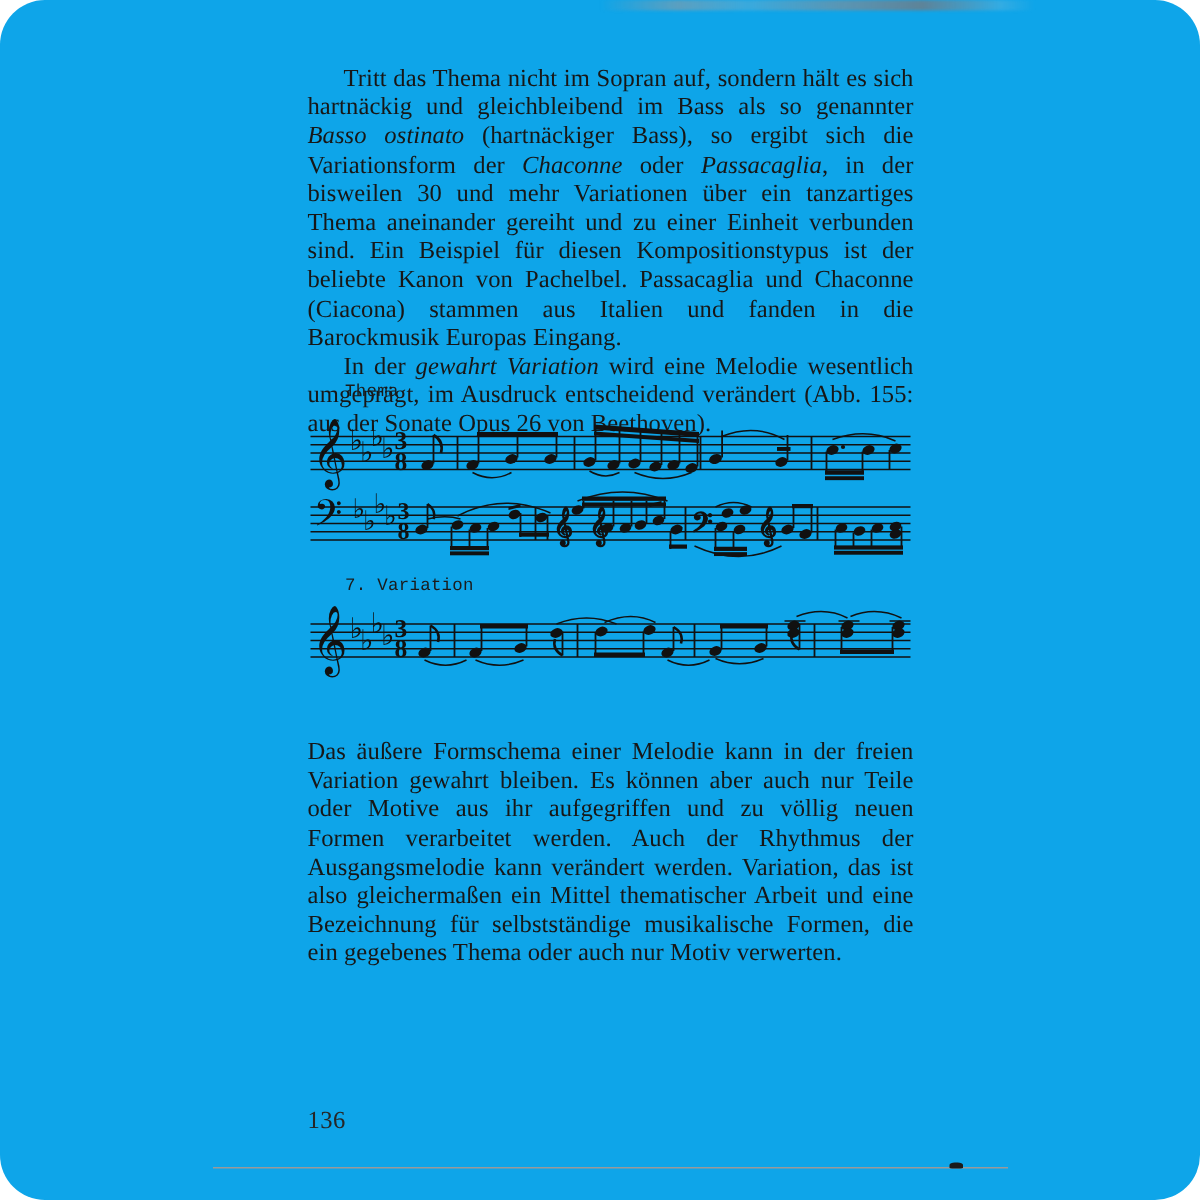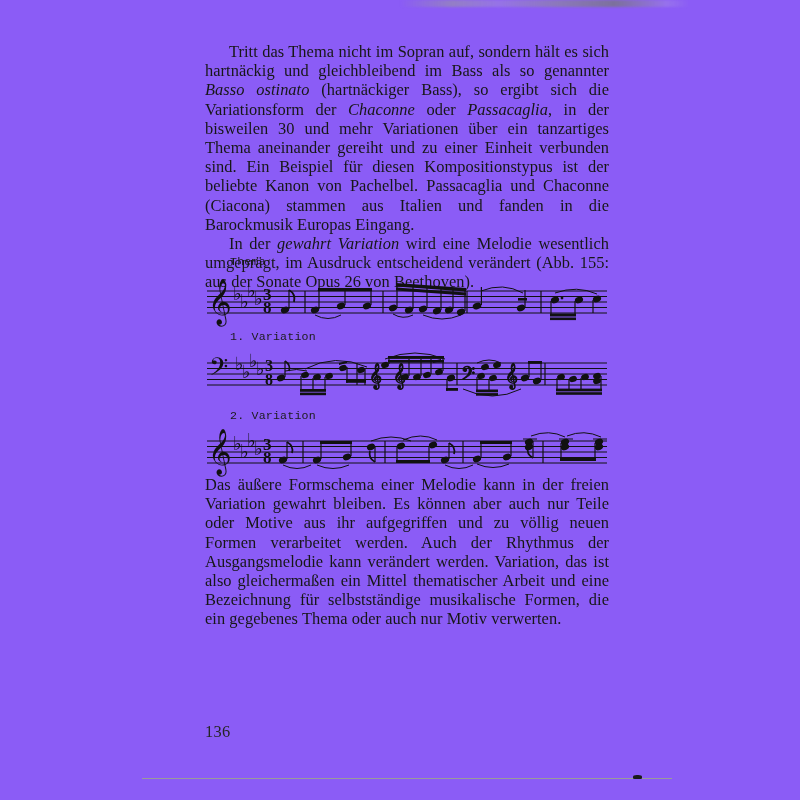--- a/index.html
+++ b/index.html
@@ -10,21 +10,22 @@
     font-family:"Liberation Serif", serif;
     color:#111;
     position:relative;
     overflow:hidden;
     -webkit-font-smoothing:antialiased;
   }
 
   
   #page-scan{
     position:absolute;inset:0;
-    background:#8b5cf6;
+    background:#0ea5e9;
+    border-radius:30px;
   }
 
   
   .scan-smudge{
     position:absolute;
     top:0;left:400px;width:290px;height:7px;
     background:linear-gradient(90deg,
         rgba(170,170,170,0) 0%,
         rgba(155,155,158,.55) 18%,
         rgba(185,185,188,.25) 34%,
@@ -83,27 +84,27 @@
   .figure-caption{
     font-family:"Liberation Sans", sans-serif;
     font-size:11.6px;
     color:#1b1b1b;
     letter-spacing:.2px;
   }
 
   
   .text-column-lower{
     position:absolute;
-    left:205px;top:475px;width:404px;
+    left:205px;top:491px;width:404px;
   }
 
   
   .folio{
     position:absolute;
-    left:205px;top:722px;
+    left:205px;top:737px;
     font-family:"Liberation Serif", serif;
     font-size:16.4px;
     color:#262626;
     letter-spacing:.3px;
     text-align:right;
   }
 
   svg{display:block;overflow:visible;}
 </style>
 </head>
@@ -208,21 +209,20 @@
           <line x1="346" y1="33" x2="346" y2="48" stroke-width="1.2"></line>
           <line x1="370" y1="33" x2="370" y2="46" stroke-width="1.2"></line>
           <line x1="388" y1="32" x2="388" y2="45" stroke-width="1.2"></line>
           <rect x="345" y="45.5" width="26" height="3" stroke="none"></rect>
           <rect x="345" y="49.5" width="26" height="2.6" stroke="none"></rect>
           <path d="M350 25 q22 -8 42 1" fill="none" stroke-width="1"></path>
         </g>
       </svg>
     </div>
 
-    <div class="staff-label" style="margin-left:25px;margin-top:12px;">1. Variation</div>
 
     <div class="system">
       <svg width="404" height="54" viewBox="0 0 404 54" aria-hidden="true">
         <g stroke="#111" stroke-width="1">
           <line x1="2" y1="20" x2="402" y2="20"></line>
           <line x1="2" y1="25.5" x2="402" y2="25.5"></line>
           <line x1="2" y1="31" x2="402" y2="31"></line>
           <line x1="2" y1="36.5" x2="402" y2="36.5"></line>
           <line x1="2" y1="42" x2="402" y2="42"></line>
         </g>
@@ -328,21 +328,21 @@
           <line x1="352" y1="35" x2="352" y2="48" stroke-width="1.2"></line>
           <line x1="364" y1="37" x2="364" y2="48" stroke-width="1.2"></line>
           <line x1="376" y1="35" x2="376" y2="48" stroke-width="1.2"></line>
           <line x1="396" y1="33" x2="396" y2="48" stroke-width="1.2"></line>
           <rect x="351" y="45.6" width="46" height="2.8" stroke="none"></rect>
           <rect x="351" y="49.2" width="46" height="2.6" stroke="none"></rect>
         </g>
       </svg>
     </div>
 
-    <div class="staff-label" style="margin-left:25px;margin-top:12px;">2. Variation</div>
+    <div class="staff-label" style="margin-left:25px;margin-top:12px;">7. Variation</div>
 
     <div class="system">
       <svg width="404" height="48" viewBox="0 0 404 48" aria-hidden="true">
         <g stroke="#111" stroke-width="1">
           <line x1="2" y1="19" x2="402" y2="19"></line>
           <line x1="2" y1="24.5" x2="402" y2="24.5"></line>
           <line x1="2" y1="30" x2="402" y2="30"></line>
           <line x1="2" y1="35.5" x2="402" y2="35.5"></line>
           <line x1="2" y1="41" x2="402" y2="41"></line>
         </g>

